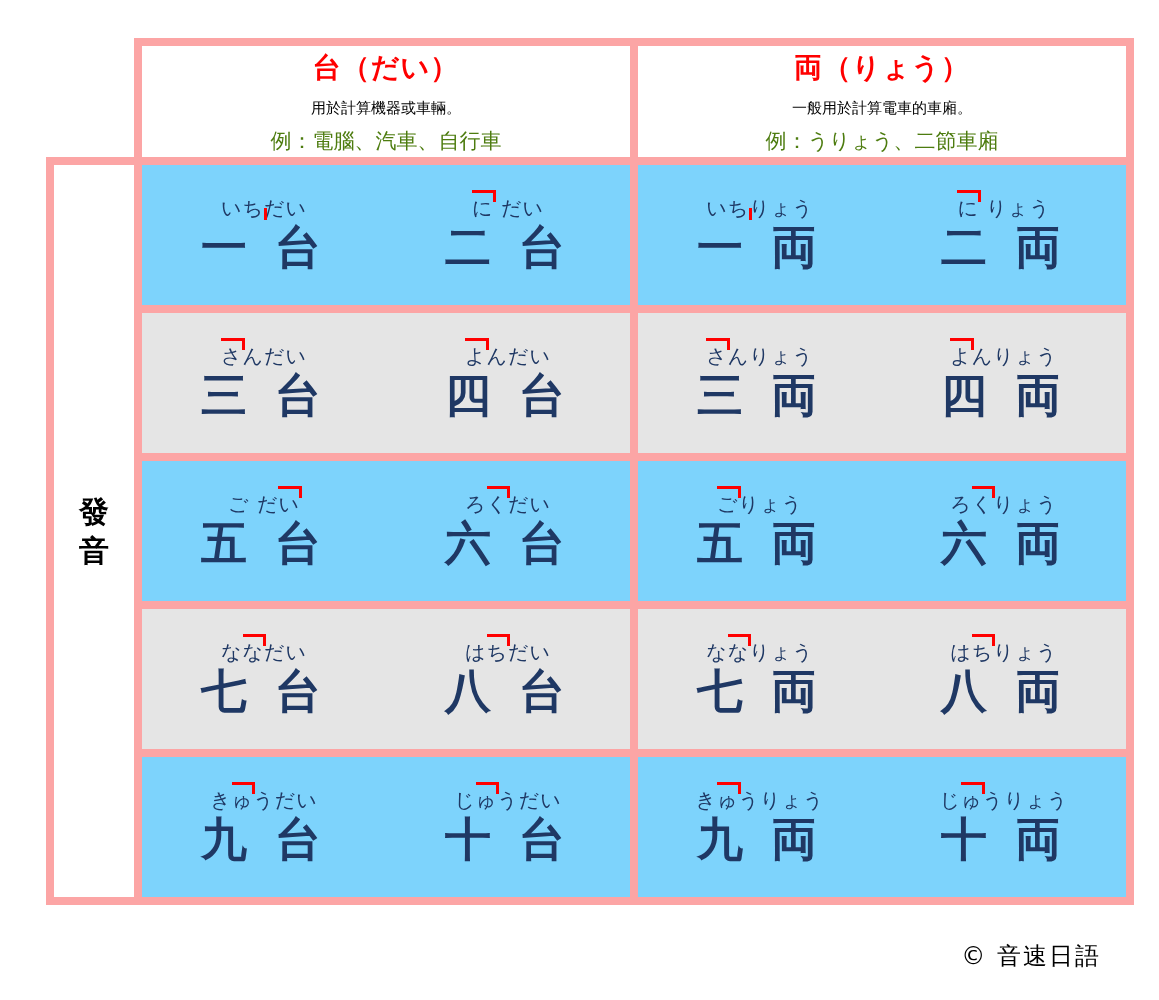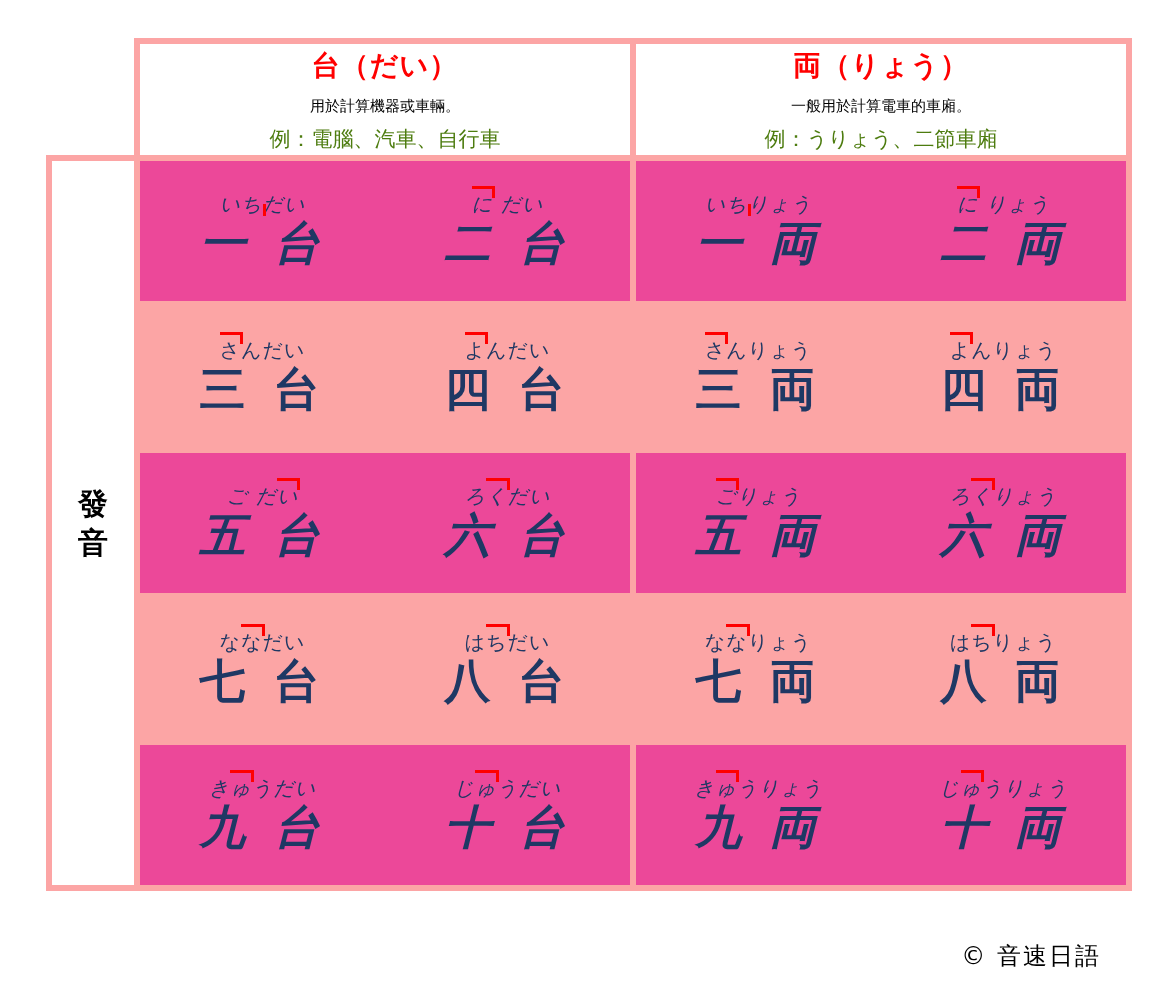--- a/index.html
+++ b/index.html
@@ -23,21 +23,21 @@
   
   .counter-table {
     position: absolute;
     left: 46px;
     top: 38px;
     width: 1055px;
     border-collapse: collapse;
     table-layout: fixed;
   }
   .counter-table td {
-    border: 6px solid #fca5a5;
+    border: 8px solid #fca5a5;
     padding: 0;
     vertical-align: middle;
   }
   .col-label  { width: 88px; }
   .col-group  { width: 496px; }
 
   
   td.blank-corner {
     border-left: none;
     border-top: none;
@@ -79,22 +79,22 @@
   }
   .row-label .stack span {
     display: block;
     margin: 6px 0;
   }
 
   
   .data-cell {
     height: 140px;
   }
-  .band-a { background: #ec4899; font-style: italic; }
-  .band-b { background: #fca5a5; }
+  .band-a { background: #7dd3fc; }
+  .band-b { background: #e5e5e5; }
 
   .pair {
     display: flex;
     width: 100%;
     height: 100%;
     align-items: center;
     justify-content: space-around;
   }
   .item {
     text-align: center;

